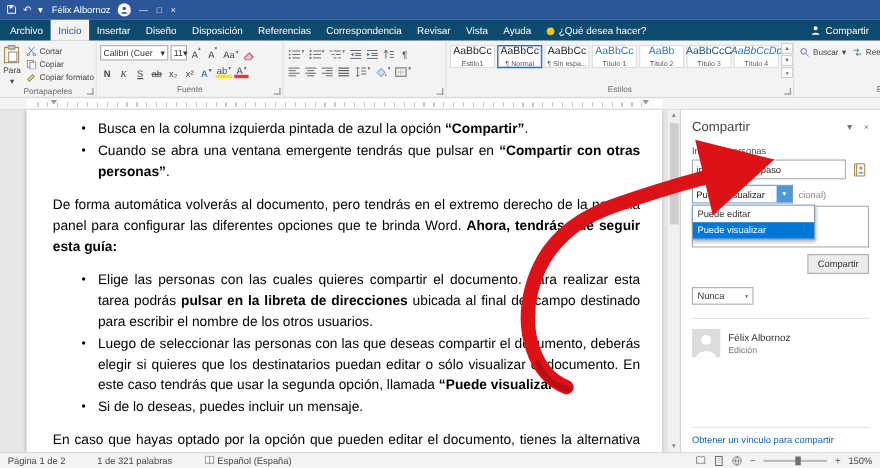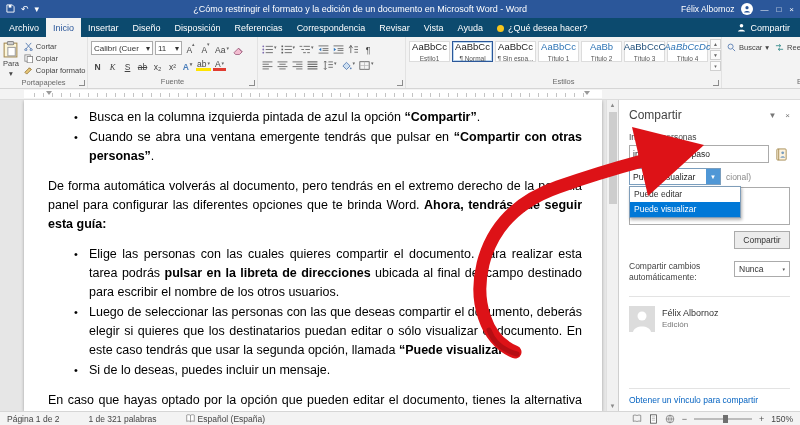--- a/index.html
+++ b/index.html
@@ -30,21 +30,21 @@
   .grp-body{flex:1;display:flex;align-items:flex-start;padding:2px 3px 0}
   .grp-label{height:12px;font-size:7.5px;color:#6a6a6a;display:flex;align-items:center;justify-content:center;padding-bottom:1px}
   .launcher{position:absolute;right:2px;bottom:2px;width:6px;height:6px;border-right:1px solid #8c8c8c;border-bottom:1px solid #8c8c8c;cursor:pointer}
   .grp-clip{width:88px}.grp-font{width:170px}.grp-para{width:148px}.grp-styles{width:316px}.grp-edit{flex:1}
   .paste-big{width:30px;display:flex;flex-direction:column;align-items:center;gap:1px;font-size:7.5px;color:#444;padding-top:2px;cursor:pointer;text-align:center}
   .clip-col{display:flex;flex-direction:column;gap:1px;margin-left:3px;padding-top:2px}
   .cmd{display:flex;align-items:center;gap:3px;font-size:7.5px;color:#444;padding:0 2px;cursor:pointer;white-space:nowrap;line-height:11px}
   .f-rows{display:flex;flex-direction:column;gap:3px;width:100%;padding-top:2px}
   .f-row{display:flex;align-items:center;gap:2px}
   .valbox{height:14px;background:#fff;border:1px solid #ababab;font-size:8px;display:flex;align-items:center;justify-content:space-between;padding:0 2px;color:#333;cursor:pointer}
-  .fontbox{width:62px}.sizebox{width:27px}
+  .fontbox{width:62px}.sizebox{width:15px}
   .tbtn{min-width:13px;height:13px;display:flex;align-items:flex-end;justify-content:center;font-size:8.5px;color:#444;cursor:pointer;padding:0 1px;line-height:1}
   .tbtn .cc{font-size:5px;color:#666;margin-left:1px;align-self:center}
   .tb-bold{font-weight:bold}
   .tb-italic{font-style:italic;font-family:"Liberation Serif",serif}
   .tb-under{text-decoration:underline}
   .tb-strike{text-decoration:line-through}
   .tb-effects{color:#4a7ebb;font-weight:bold}
   .bar-y{border-bottom:3px solid #ffe400}
   .bar-r{border-bottom:3px solid #e03c31}
   .mini-up{font-size:5px;color:#666;align-self:flex-start}
@@ -129,21 +129,20 @@
     <div class="qat">
       <span>
         <svg width="9" height="9" viewBox="0 0 10 10">
             <path d="M1 1h6l2 2v6H1z" fill="none" stroke="#fff" stroke-width="1"></path>
             <rect x="3" y="1" width="3" height="3" fill="#fff"></rect>
           </svg>
       </span>
       <span>↶</span>
       <span>▾</span>
     </div>
-    <div class="title">¿Cómo restringir el formato y la edición de un documento en Microsoft Word  -  Word</div>
     <div class="tb-right">
       <span>Félix Albornoz</span>
       <span class="avatar-sm">
         <svg width="8" height="8" viewBox="0 0 10 10">
             <circle cx="5" cy="3.4" r="2" fill="#2b579a"></circle>
             <path d="M1.3 9.3 C1.8 6.8 8.2 6.8 8.7 9.3 Z" fill="#2b579a"></path>
           </svg>
       </span>
       <span class="win-ctl">
         <span>—</span>
@@ -531,21 +530,20 @@
       <div class="perm-row">
         <div class="combo">
           <span class="ctext">Puede visualizar</span>
           <span class="cbtn">▼</span>
         </div>
         <span class="opt-hint">cional)</span>
       </div>
       <textarea class="msg-box" style=""></textarea>
       <button class="share-cta">Compartir</button>
       <div class="auto-row">
-        <span class="auto-label">Compartir cambios automáticamente:</span>
         <span class="nunca">
           <span>Nunca</span>
           <span class="cc">▾</span>
         </span>
       </div>
       <div class="user-row">
         <svg width="26" height="26" viewBox="0 0 26 26">
             <rect width="26" height="26" fill="#dcdcdc"></rect>
             <circle cx="13" cy="10" r="4.5" fill="#fff"></circle>
             <path d="M4 26 C5 18.5 21 18.5 22 26 Z" fill="#fff"></path>

